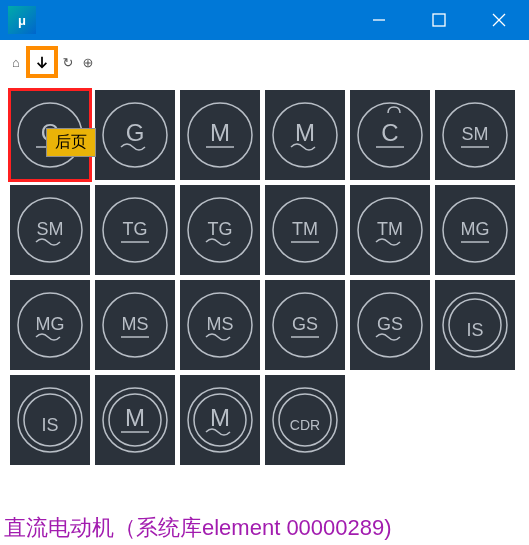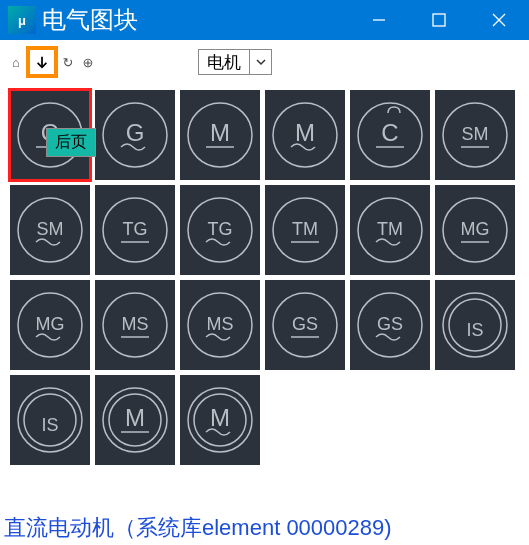--- a/index.html
+++ b/index.html
@@ -13,42 +13,41 @@
 
   .toolbar { height: 44px; display: flex; align-items: center; padding: 4px 6px; background: #fff; }
   .hl-box { border: 4px solid #ff8c00; padding: 3px 2px; display: inline-flex; align-items: center; }
   .tool-btn { width: 18px; height: 18px; display: inline-flex; align-items: center; justify-content: center; margin: 0 1px; color: #222; font-size: 15px; }
   .tool-btn.small { font-size: 13px; color: #555; }
   .dropdown { margin-left: 100px; display: flex; align-items: center; border: 1px solid #888; height: 26px; }
   .dropdown .sel { padding: 2px 8px; font-size: 17px; min-width: 48px; }
   .dropdown .chev { width: 22px; height: 100%; border-left: 1px solid #888; display: flex; align-items: center; justify-content: center; }
   .dropdown .chev svg { width: 10px; height: 10px; stroke: #333; fill: none; stroke-width: 1.5; }
 
-  .tooltip { position: absolute; left: 46px; top: 128px; background: #14b8a6; border: 1px solid #8f8f8f; padding: 3px 8px; font-size: 16px; z-index: 10; }
+  .tooltip { position: absolute; left: 46px; top: 128px; background: #eab308; border: 1px solid #8f8f8f; padding: 3px 8px; font-size: 16px; z-index: 10; }
 
   .grid-area { padding: 6px 10px 6px 10px; }
   .grid { display: grid; grid-template-columns: repeat(6, 80px); grid-auto-rows: 90px; gap: 5px; }
   .tile { background: #2b323b; display: flex; align-items: center; justify-content: center; position: relative; }
   .tile.selected { outline: 3px solid #ff2020; outline-offset: -1px; }
   .tile svg { width: 72px; height: 72px; }
   .tile svg circle, .tile svg line, .tile svg text, .tile svg path { stroke: #b8bec6; fill: none; stroke-width: 1.5; }
   .tile svg text { fill: #b8bec6; stroke: none; font-size: 24px; font-family: Arial, sans-serif; }
   .tile svg .sm { font-size: 18px; }
   .tile svg .xs { font-size: 14px; }
 
-  .status { position: absolute; left: 0; bottom: 0; width: 100%; height: 34px; display: flex; align-items: center; padding: 0 4px; font-size: 22px; color: #1d4ed8; background: #fff; }
+  .status { position: absolute; left: 0; bottom: 0; width: 100%; height: 34px; display: flex; align-items: center; padding: 0 4px; font-size: 22px; color: #a21caf; background: #fff; }
 </style>
 </head>
 <body>
 
 <div class="titlebar">
   <div class="app-icon">
       <span>μ</span>
     </div>
-  <div class="title">电气图块</div>
   <div class="spacer"></div>
   <div class="win-btn">
     <svg viewBox="0 0 16 16">
         <line x1="2" y1="8" x2="14" y2="8"></line>
       </svg>
   </div>
   <div class="win-btn">
     <svg viewBox="0 0 16 16">
         <rect x="2" y="2" width="12" height="12"></rect>
       </svg>
@@ -67,28 +66,20 @@
     <span class="tool-btn">
       <svg width="14" height="14" viewBox="0 0 16 16">
           <line x1="8" y1="2" x2="8" y2="13" stroke="#000" stroke-width="2"></line>
           <polyline points="3,9 8,14 13,9" stroke="#000" stroke-width="2" fill="none"></polyline>
         </svg>
     </span>
   </span>
   <span class="tool-btn small">↻</span>
   <span class="tool-btn small">⊕</span>
 
-  <div class="dropdown">
-    <div class="sel">电机</div>
-    <div class="chev">
-      <svg viewBox="0 0 10 10">
-          <polyline points="1,3 5,7 9,3"></polyline>
-        </svg>
-    </div>
-  </div>
 </div>
 
 <div class="tooltip">后页</div>
 
 <div class="grid-area">
   <div class="grid" id="grid">
       <div class="tile selected">
         <svg viewBox="0 0 72 72">
           <circle cx="36" cy="36" r="32"></circle>
           <line x1="22" y1="48" x2="50" y2="48"></line>
@@ -231,18 +222,25 @@
         </svg>
       </div>
       <div class="tile">
         <svg viewBox="0 0 72 72">
           <circle cx="36" cy="36" r="32"></circle>
           <circle cx="36" cy="36" r="26"></circle>
           <path d="M22 48 Q28 42 34 48 T46 48"></path>
           <text x="36" y="36" text-anchor="middle" dominant-baseline="middle" class="">M</text>
         </svg>
       </div>
+      <div class="tile">
+        <svg viewBox="0 0 72 72">
+          <circle cx="36" cy="36" r="32"></circle>
+          <circle cx="36" cy="36" r="26"></circle>
+          <text x="36" y="42" text-anchor="middle" dominant-baseline="middle" class="xs">CDR</text>
+        </svg>
+      </div>
     </div>
 </div>
 
 <div class="status">
   <span>直流电动机（系统库element 00000289)</span>
 </div>
 
 </body></html>

